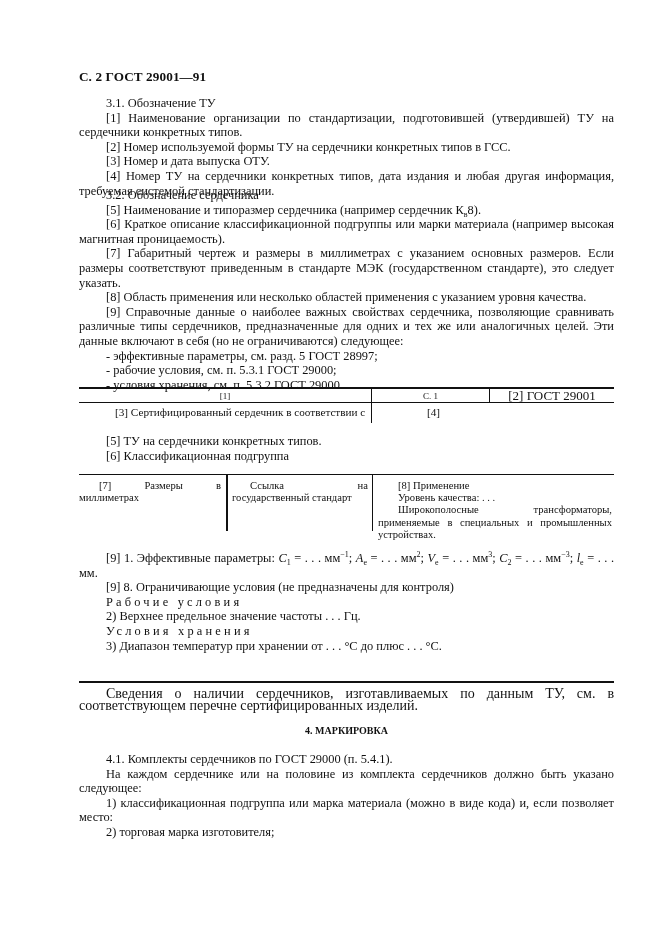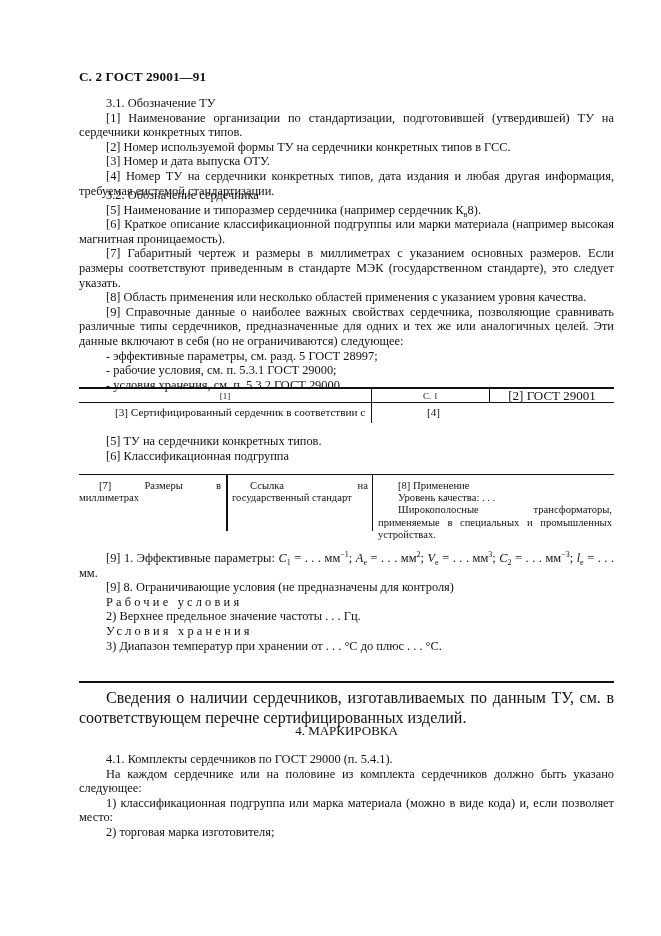--- a/index.html
+++ b/index.html
@@ -7,29 +7,29 @@
       width: 661px; height: 936px; position: relative; overflow: hidden;
       font-family: "Liberation Serif", "DejaVu Serif", serif;
       color: #111; font-size: 12.4px; line-height: 14.6px;
     }
     .hdr { position: absolute; left: 79px; top: 70px; font-weight: bold; font-size: 13.2px; letter-spacing: 0.1px; }
     .p { text-align: justify; text-indent: 27px; margin: 0; font-family: Liberation Serif, serif; }
     .h3 { font-weight: normal; text-indent: 27px; margin: 0; }
     .blk { position: absolute; left: 79px; width: 535px; }
     .dash { padding-left: 27px; }
     .spaced { letter-spacing: 3.2px; }
-    .small { font-size: 16px; line-height: 20px; }
+    .small { font-size: 14px; line-height: 12px; }
     .tbl1-topline { position: absolute; left: 79px; width: 535px; top: 387px; border-top: 2px solid #111; }
     .tbl1-midline { position: absolute; left: 79px; width: 535px; top: 402px; border-top: 1px solid #111; }
     .vline { position: absolute; border-left: 1.5px solid #111; }
     .tbl2-topline { position: absolute; left: 79px; width: 535px; top: 474px; border-top: 1.5px solid #111; }
     .sep { position: absolute; left: 79px; width: 535px; top: 681px; border-top: 2px solid #111; }
     .cell { position: absolute; font-size: 10.6px; line-height: 12.2px; text-align: justify; }
     .center { text-align: center; }
-    .title4 { position: absolute; left: 79px; width: 535px; top: 724px; text-align: center; font-weight: normal; font-size: 13px; }
+    .title4 { position: absolute; left: 79px; width: 535px; top: 724px; text-align: center; font-weight: bold; font-size: 10px; }
     sub, sup { font-size: 8px; line-height: 0; }
     i { font-style: italic; }
   </style>
 </head>
 <body>
 
 <div class="hdr">С. 2 ГОСТ 29001—91</div>
 
 <div class="blk" style="top:96px;">
   <p class="h3">3.1. Обозначение ТУ</p>

